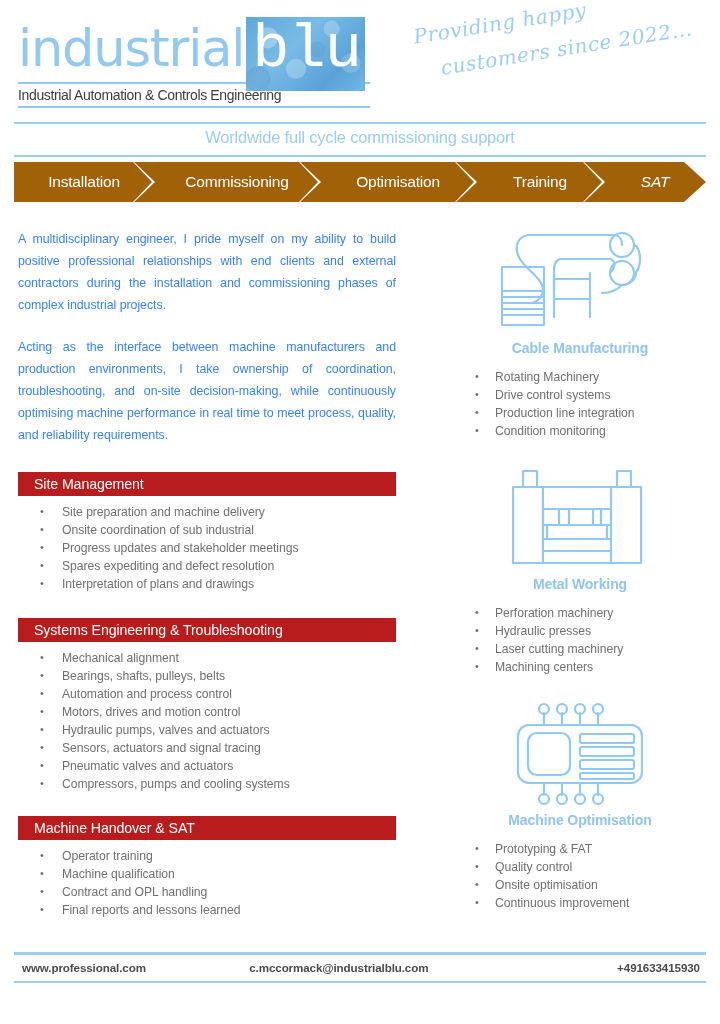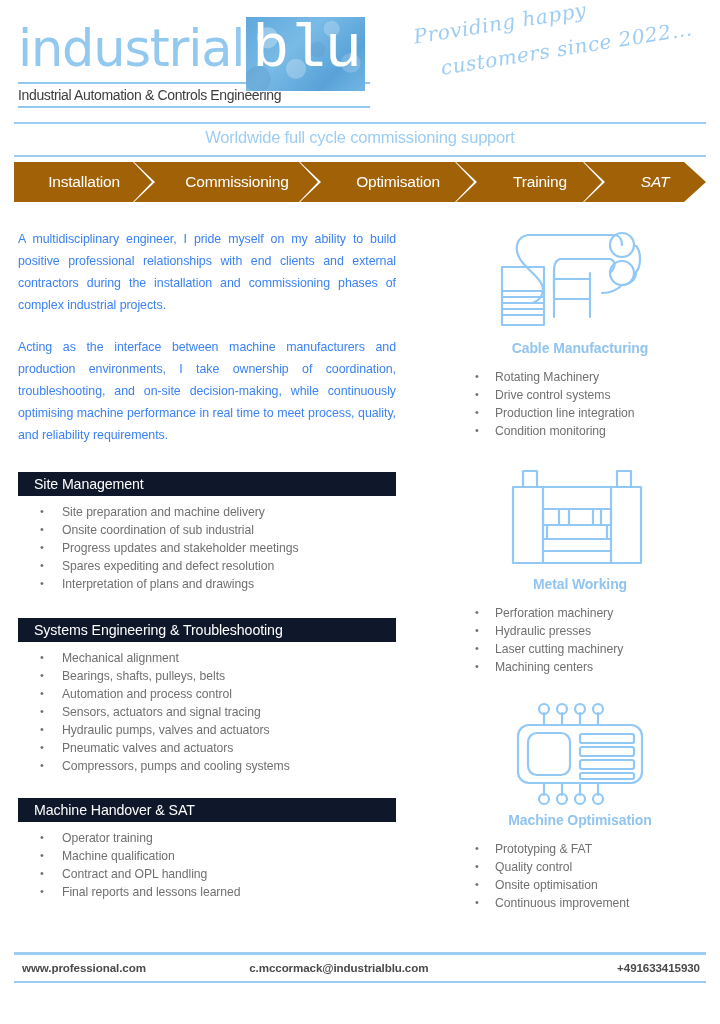--- a/index.html
+++ b/index.html
@@ -186,21 +186,21 @@
     line-height: 22px;
     text-align: justify;
     color: #3b82f6;
     margin: 0 0 20px 0;
     letter-spacing: -0.05px;
   }
   .sec {
     margin-top: 0;
   }
   .sec-bar {
-    background: #0f172a;
+    background: #b91c1c;
     color: #ffffff;
     font-size: 14.2px;
     height: 24px;
     line-height: 24px;
     padding-left: 16px;
     letter-spacing: -0.1px;
     width: 378px;
     box-sizing: border-box;
   }
   .sec-list {
@@ -350,22 +350,23 @@
         <li>Interpretation of plans and drawings</li>
       </ul>
     </div>
 
     <div class="sec" style="margin-top:25px;">
       <div class="sec-bar">Systems Engineering &amp; Troubleshooting</div>
       <ul class="sec-list">
         <li>Mechanical alignment</li>
         <li>Bearings, shafts, pulleys, belts</li>
         <li>Automation and process control</li>
+        <li>Motors, drives and motion control</li>
+        <li>Hydraulic pumps, valves and actuators</li>
         <li>Sensors, actuators and signal tracing</li>
-        <li>Hydraulic pumps, valves and actuators</li>
         <li>Pneumatic valves and actuators</li>
         <li>Compressors, pumps and cooling systems</li>
       </ul>
     </div>
 
     <div class="sec" style="margin-top:23px;">
       <div class="sec-bar">Machine Handover &amp; SAT</div>
       <ul class="sec-list">
         <li>Operator training</li>
         <li>Machine qualification</li>

